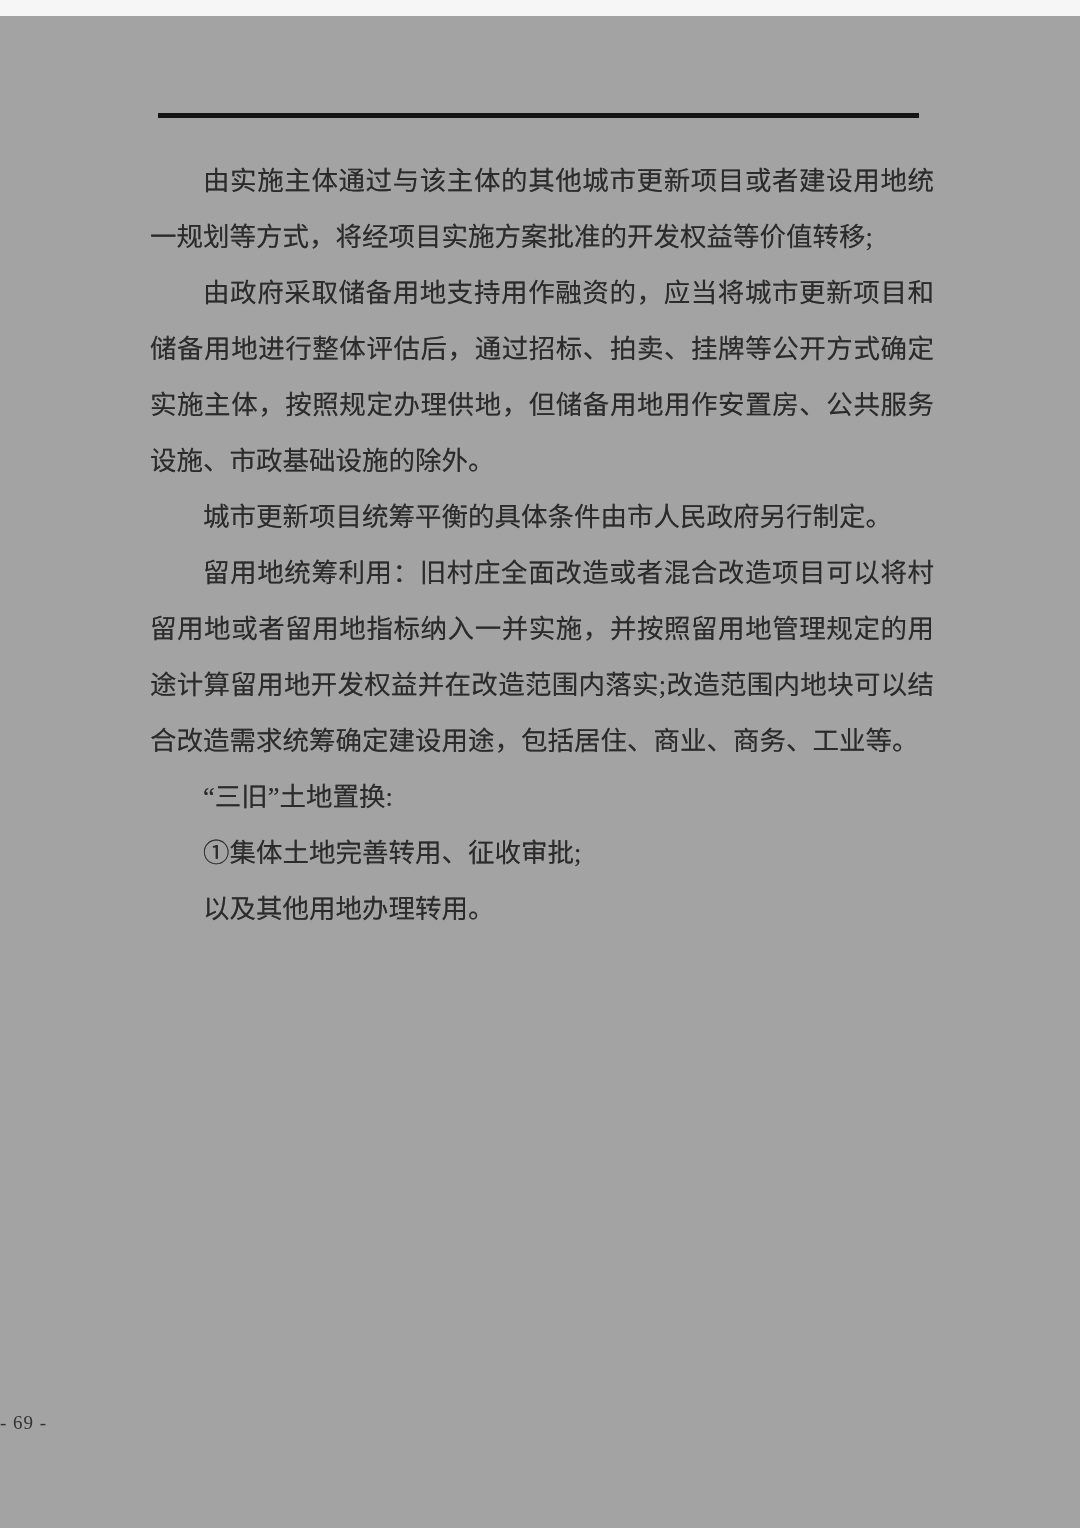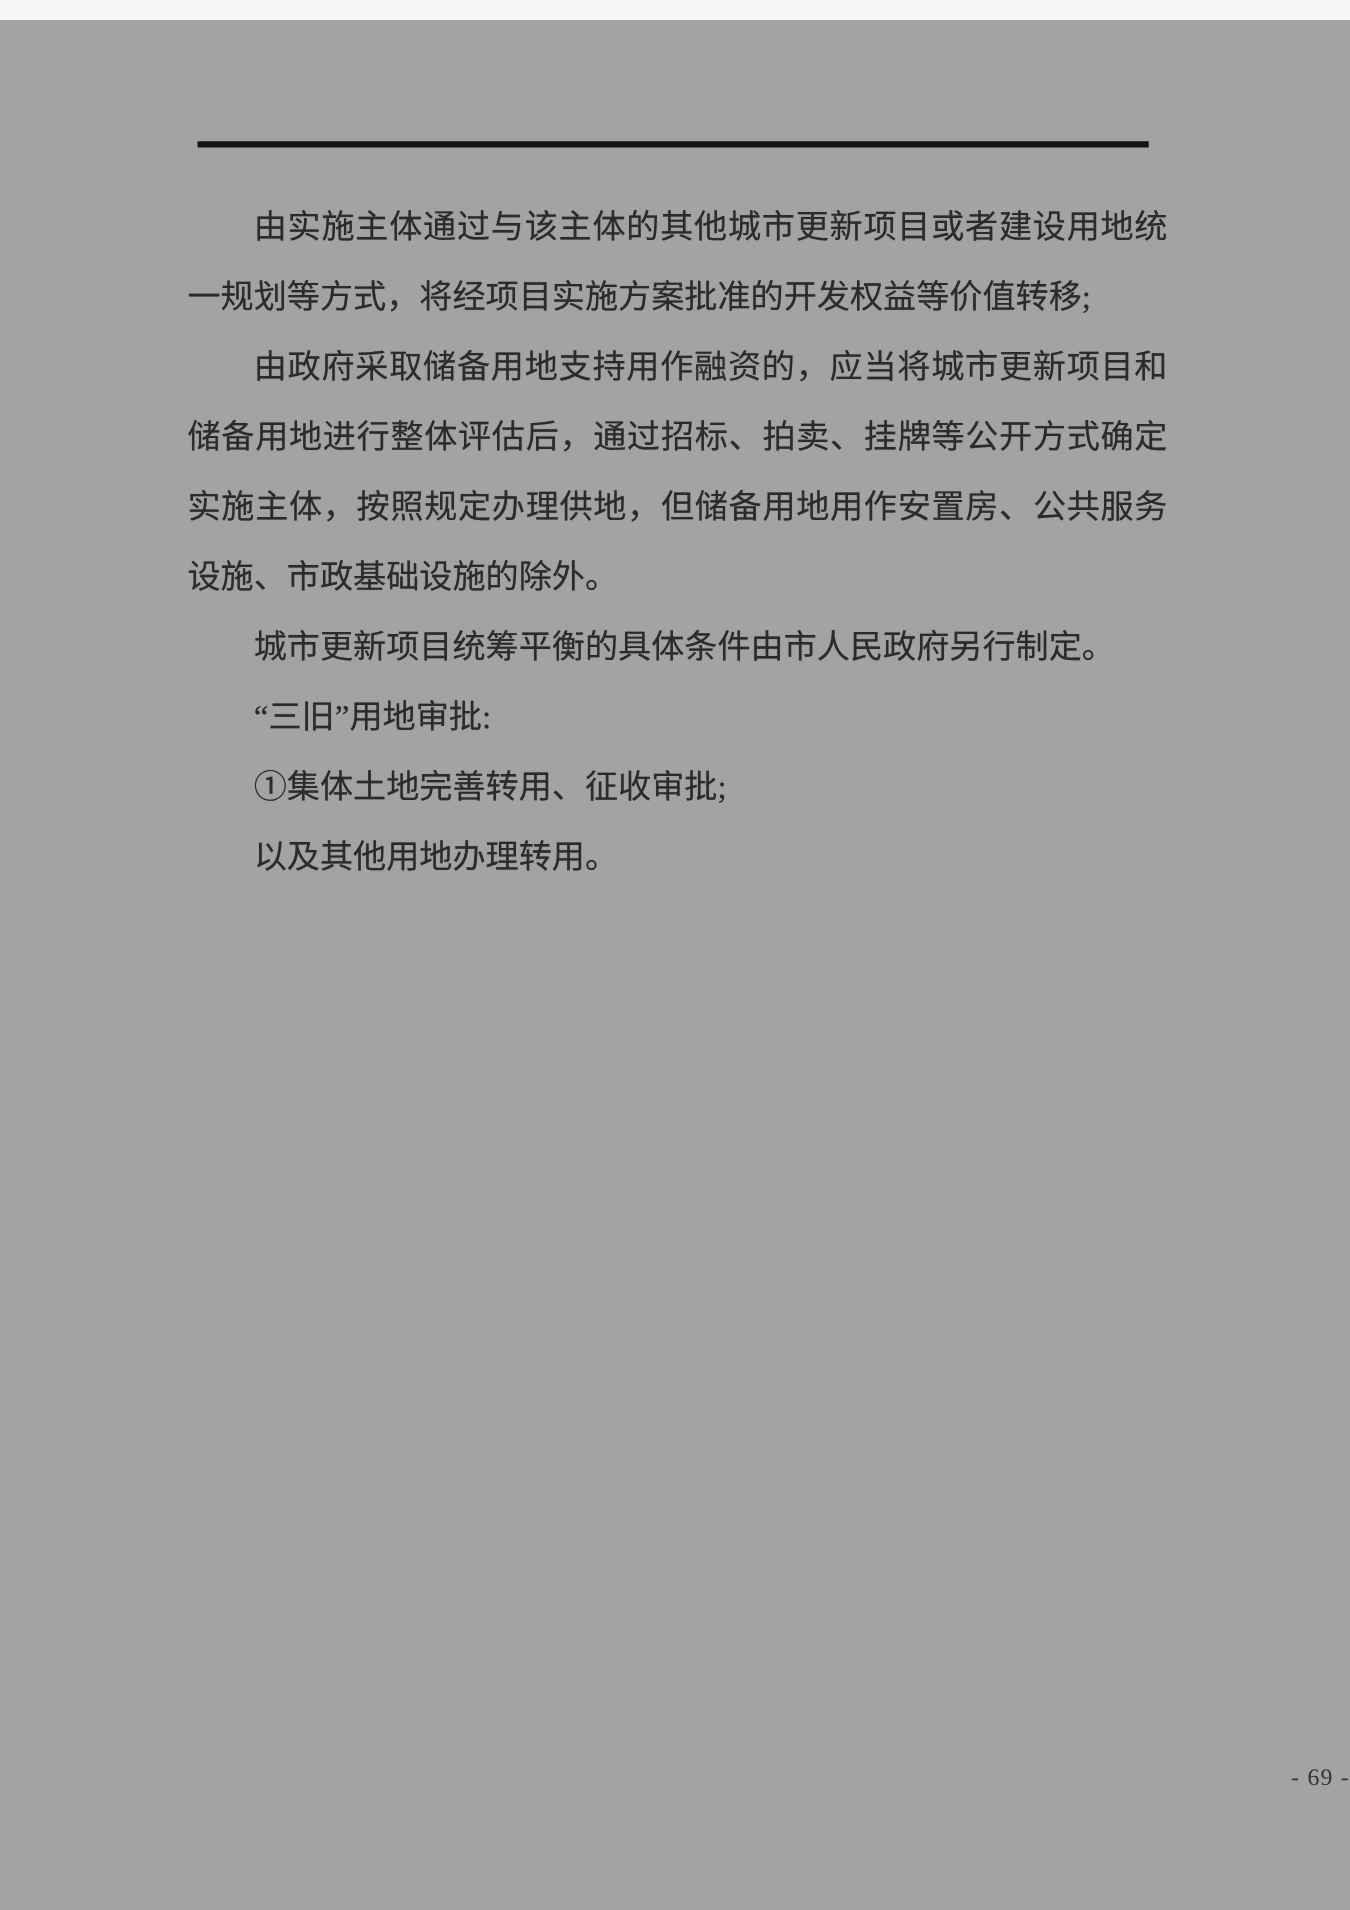--- a/index.html
+++ b/index.html
@@ -38,36 +38,37 @@
   .para {
     margin: 0;
     padding: 0;
     text-indent: 2em;
   }
   .footer {
     position: absolute;
     left: 0;
     top: 1394px;
     width: 1080px;
-    text-align: right;
+    text-align: left;
     font-size: 19px;
     line-height: 26px;
     color: #333333;
     letter-spacing: 1px;
   }
 </style>
 </head>
 <body>
 
 <div class="page">
   <div class="top-rule"></div>
 
   <main class="content">
     <p class="para">由实施主体通过与该主体的其他城市更新项目或者建设用地统一规划等方式，将经项目实施方案批准的开发权益等价值转移;</p>
     <p class="para">由政府采取储备用地支持用作融资的，应当将城市更新项目和储备用地进行整体评估后，通过招标、拍卖、挂牌等公开方式确定实施主体，按照规定办理供地，但储备用地用作安置房、公共服务设施、市政基础设施的除外。</p>
     <p class="para">城市更新项目统筹平衡的具体条件由市人民政府另行制定。</p>
-    <p class="para">“三旧”用地审批:</p>
+    <p class="para">留用地统筹利用：旧村庄全面改造或者混合改造项目可以将村留用地或者留用地指标纳入一并实施，并按照留用地管理规定的用途计算留用地开发权益并在改造范围内落实;改造范围内地块可以结合改造需求统筹确定建设用途，包括居住、商业、商务、工业等。</p>
+    <p class="para">“三旧”土地置换:</p>
     <p class="para">①集体土地完善转用、征收审批;</p>
     <p class="para">以及其他用地办理转用。</p>
   </main>
 
   <div class="footer">- 69 -</div>
 </div>
 
 </body></html>

